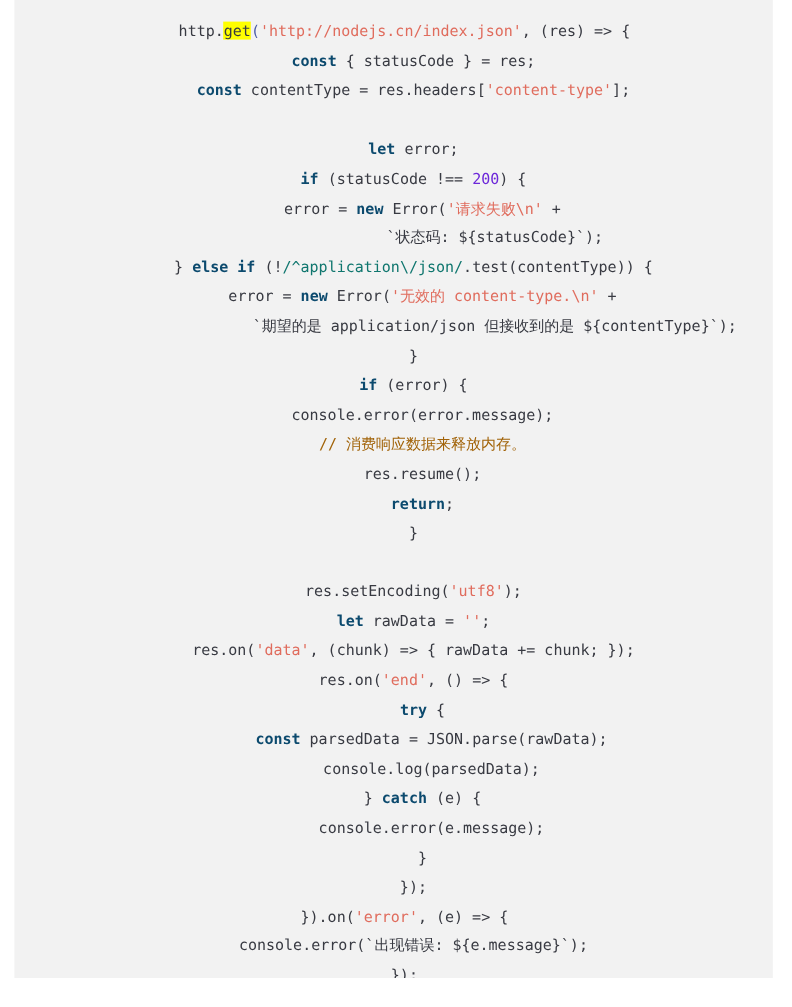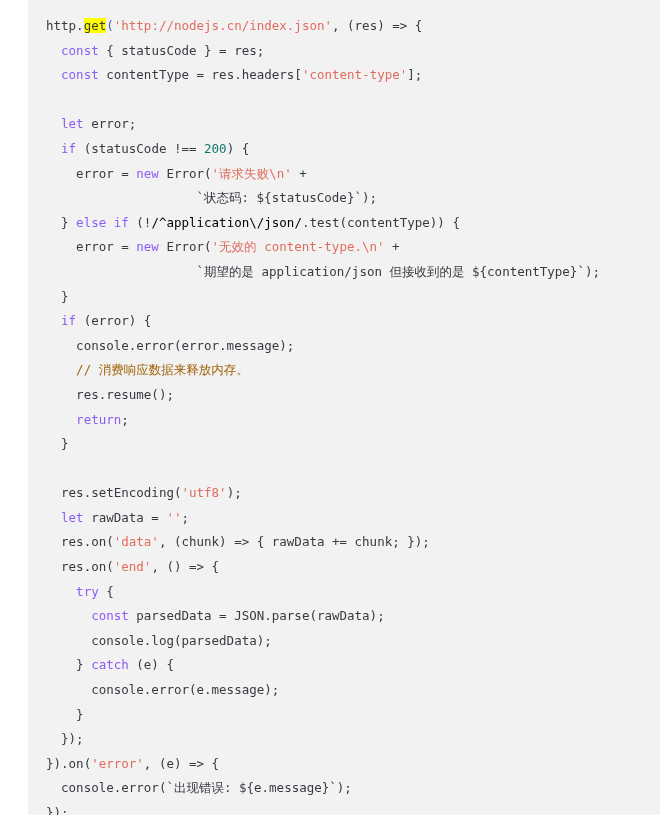--- a/index.html
+++ b/index.html
@@ -8,46 +8,47 @@
     background: #ffffff;
   }
   body {
     width: 660px;
     height: 839px;
     overflow: hidden;
     font-family: "DejaVu Sans Mono", "Liberation Mono", monospace;
   }
   #code-block {
     position: absolute;
-    left: 28px;
+    left: 12px;
     top: 0px;
     width: 632px;
     height: 815px;
     background: #f2f2f2;
     box-sizing: border-box;
     padding: 14px 0 0 0;
     overflow: hidden;
+    text-align: center;
   }
   .code-line {
     height: 24.6px;
     line-height: 24.6px;
     font-size: 12.5px;
     white-space: pre;
     padding-left: 18px;
     color: #333333;
     letter-spacing: 0px;
   }
   .code-line.blank { color: transparent; }
 
   
   .tok-plain   { color: #383a42; }
-  .tok-kw      { color: #8b5cf6; }
+  .tok-kw      { color: #0c4a6e; font-weight: bold; }
   .tok-str     { color: #e06c5d; }
-  .tok-num     { color: #0f766e; }
-  .tok-regex   { color: #000000; }
+  .tok-num     { color: #6d28d9; }
+  .tok-regex   { color: #0f766e; }
   .tok-comment { color: #a16207; }
   .tok-punc    { color: #4b5ea8; }
   .tok-hl      { background: #ffff00; color: #383a42; }
 </style>
 </head>
 <body>
 
 <div id="code-block">
   <pre id="code-lines" style="margin:0;"><div class="code-line"><span class="tok-plain">http.</span><span class="tok-hl">get</span><span class="tok-punc">(</span><span class="tok-str">'http://nodejs.cn/index.json'</span><span class="tok-plain">, (res) =&gt; {</span></div><div class="code-line"><span class="tok-plain">  </span><span class="tok-kw">const</span><span class="tok-plain"> { statusCode } = res;</span></div><div class="code-line"><span class="tok-plain">  </span><span class="tok-kw">const</span><span class="tok-plain"> contentType = res.headers[</span><span class="tok-str">'content-type'</span><span class="tok-plain">];</span></div><div class="code-line blank">​</div><div class="code-line"><span class="tok-plain">  </span><span class="tok-kw">let</span><span class="tok-plain"> error;</span></div><div class="code-line"><span class="tok-plain">  </span><span class="tok-kw">if</span><span class="tok-plain"> (statusCode !== </span><span class="tok-num">200</span><span class="tok-plain">) {</span></div><div class="code-line"><span class="tok-plain">    error = </span><span class="tok-kw">new</span><span class="tok-plain"> Error(</span><span class="tok-str">'请求失败\n'</span><span class="tok-plain"> +</span></div><div class="code-line"><span class="tok-plain">                    `状态码: ${statusCode}`);</span></div><div class="code-line"><span class="tok-plain">  } </span><span class="tok-kw">else</span><span class="tok-plain"> </span><span class="tok-kw">if</span><span class="tok-plain"> (!</span><span class="tok-regex">/^application\/json/</span><span class="tok-plain">.test(contentType)) {</span></div><div class="code-line"><span class="tok-plain">    error = </span><span class="tok-kw">new</span><span class="tok-plain"> Error(</span><span class="tok-str">'无效的 content-type.\n'</span><span class="tok-plain"> +</span></div><div class="code-line"><span class="tok-plain">                    `期望的是 application/json 但接收到的是 ${contentType}`);</span></div><div class="code-line"><span class="tok-plain">  }</span></div><div class="code-line"><span class="tok-plain">  </span><span class="tok-kw">if</span><span class="tok-plain"> (error) {</span></div><div class="code-line"><span class="tok-plain">    console.error(error.message);</span></div><div class="code-line"><span class="tok-comment">    // 消费响应数据来释放内存。</span></div><div class="code-line"><span class="tok-plain">    res.resume();</span></div><div class="code-line"><span class="tok-plain">    </span><span class="tok-kw">return</span><span class="tok-plain">;</span></div><div class="code-line"><span class="tok-plain">  }</span></div><div class="code-line blank">​</div><div class="code-line"><span class="tok-plain">  res.setEncoding(</span><span class="tok-str">'utf8'</span><span class="tok-plain">);</span></div><div class="code-line"><span class="tok-plain">  </span><span class="tok-kw">let</span><span class="tok-plain"> rawData = </span><span class="tok-str">''</span><span class="tok-plain">;</span></div><div class="code-line"><span class="tok-plain">  res.on(</span><span class="tok-str">'data'</span><span class="tok-plain">, (chunk) =&gt; { rawData += chunk; });</span></div><div class="code-line"><span class="tok-plain">  res.on(</span><span class="tok-str">'end'</span><span class="tok-plain">, () =&gt; {</span></div><div class="code-line"><span class="tok-plain">    </span><span class="tok-kw">try</span><span class="tok-plain"> {</span></div><div class="code-line"><span class="tok-plain">      </span><span class="tok-kw">const</span><span class="tok-plain"> parsedData = JSON.parse(rawData);</span></div><div class="code-line"><span class="tok-plain">      console.log(parsedData);</span></div><div class="code-line"><span class="tok-plain">    } </span><span class="tok-kw">catch</span><span class="tok-plain"> (e) {</span></div><div class="code-line"><span class="tok-plain">      console.error(e.message);</span></div><div class="code-line"><span class="tok-plain">    }</span></div><div class="code-line"><span class="tok-plain">  });</span></div><div class="code-line"><span class="tok-plain">}).on(</span><span class="tok-str">'error'</span><span class="tok-plain">, (e) =&gt; {</span></div><div class="code-line"><span class="tok-plain">  console.error(`出现错误: ${e.message}`);</span></div><div class="code-line"><span class="tok-plain">});</span></div></pre>
 </div>

